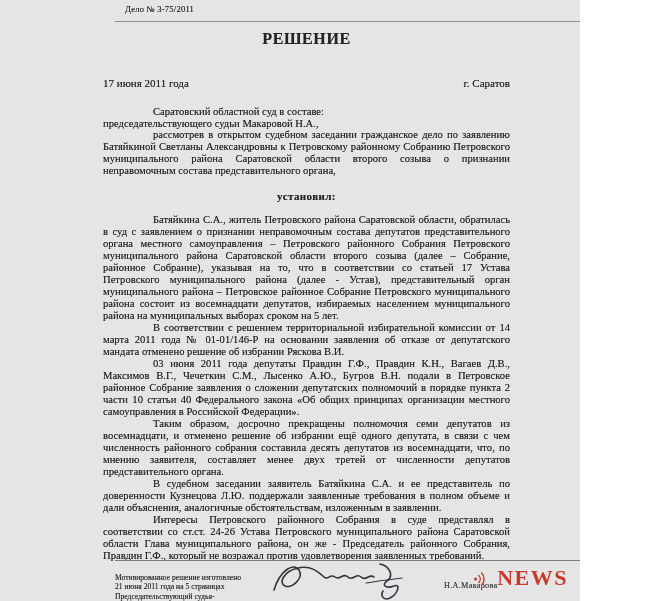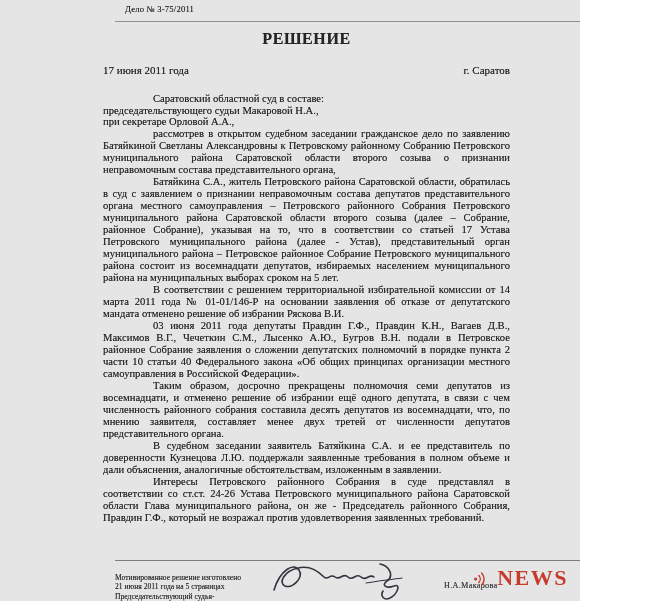--- a/index.html
+++ b/index.html
@@ -32,21 +32,21 @@
     letter-spacing:.6px;
   }
   .subtitle{
     margin-top:2px;
     text-align:center;
     font-weight:bold;
     font-size:11.5px;
     letter-spacing:.3px;
   }
   .date-row{
-    margin-top:16px;
+    margin-top:29px;
     display:flex;
     justify-content:space-between;
     font-size:11px;
   }
   .court-block{
     margin-top:17px;
     font-size:10.6px;
     line-height:11.55px;
   }
   .indent-line{text-indent:50px;}
@@ -106,24 +106,24 @@
     <div class="title">РЕШЕНИЕ</div>
 
     <div class="date-row">
       <span>17 июня 2011 года</span>
       <span>г. Саратов</span>
     </div>
 
     <div class="court-block">
       <div class="indent-line">Саратовский областной суд в составе:</div>
       <div>председательствующего судьи  Макаровой Н.А.,</div>
-      <div>при секретаре Орловой А.А.,</div>
       <p class="para">рассмотрев в открытом судебном заседании гражданское дело по заявлению Батяйкиной Светланы Александровны к Петровскому районному Собранию Петровского муниципального района Саратовской области второго созыва о признании неправомочным состава представительного органа,</p>
     </div>
 
+    <div class="ruling-word">установил:</div>
 
     <div>
       <p class="para">Батяйкина С.А., житель Петровского района Саратовской области, обратилась в суд с заявлением о признании неправомочным состава депутатов представительного органа местного самоуправления – Петровского районного Собрания Петровского муниципального района Саратовской области второго созыва (далее – Собрание, районное Собрание), указывая на то, что в соответствии со статьей 17 Устава Петровского муниципального района (далее - Устав), представительный орган муниципального района – Петровское районное Собрание Петровского муниципального района состоит из восемнадцати депутатов, избираемых населением муниципального района на муниципальных выборах сроком на 5 лет.</p>
       <p class="para">В соответствии с решением территориальной избирательной комиссии от 14 марта 2011 года № 01-01/146-Р на основании заявления об отказе от депутатского мандата отменено решение об избрании Ряскова В.И.</p>
       <p class="para">03 июня 2011 года депутаты Правдин Г.Ф., Правдин К.Н., Вагаев Д.В., Максимов В.Г., Чечеткин С.М., Лысенко А.Ю., Бугров В.Н. подали в Петровское районное Собрание заявления о сложении депутатских полномочий в порядке пункта 2 части 10 статьи 40 Федерального закона «Об общих принципах организации местного самоуправления в Российской Федерации».</p>
       <p class="para">Таким образом, досрочно прекращены полномочия семи депутатов из восемнадцати, и отменено решение об избрании ещё одного депутата, в связи с чем численность районного собрания составила десять депутатов из восемнадцати, что, по мнению заявителя, составляет менее двух третей от численности депутатов представительного органа.</p>
       <p class="para">В судебном заседании заявитель Батяйкина С.А. и ее представитель по доверенности Кузнецова Л.Ю. поддержали заявленные требования в полном объеме и дали объяснения, аналогичные обстоятельствам, изложенным в заявлении.</p>
       <p class="para">Интересы Петровского районного Собрания в суде представлял в соответствии со ст.ст. 24-26 Устава Петровского муниципального района Саратовской области Глава муниципального района, он же - Председатель районного Собрания, Правдин Г.Ф., который не возражал против удовлетворения заявленных требований.</p>
     </div>
   </div>

